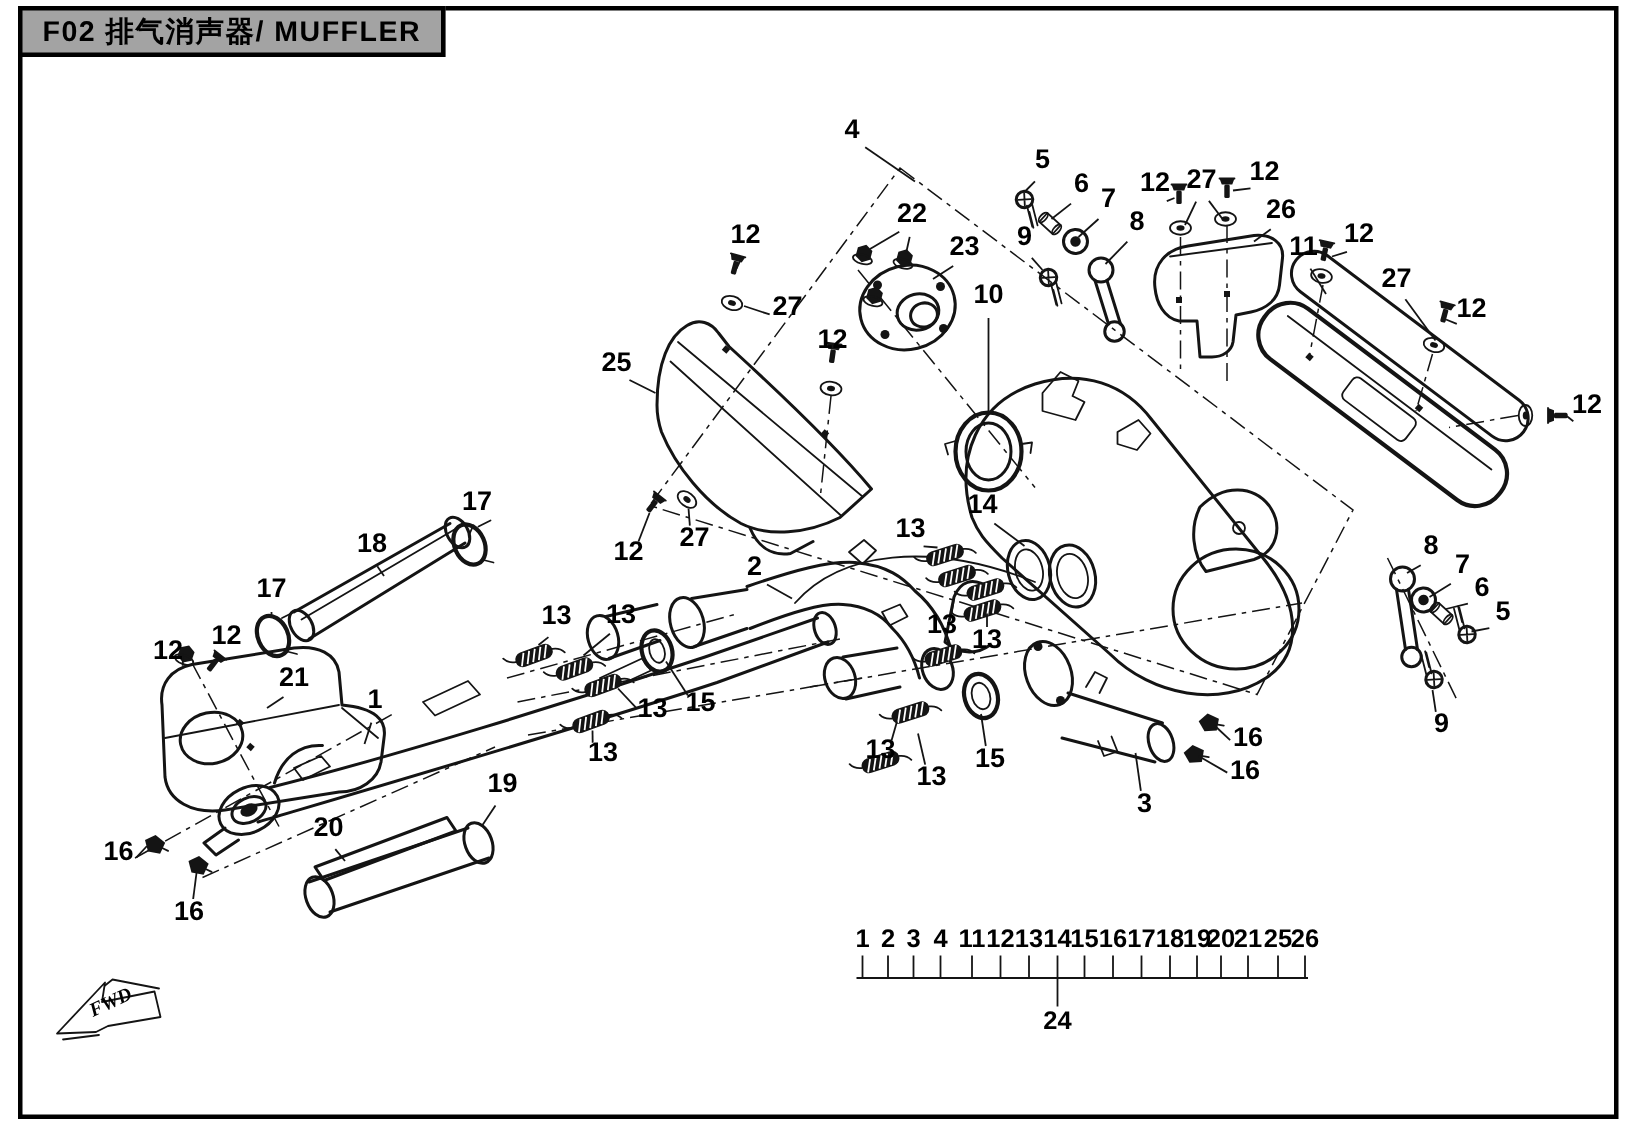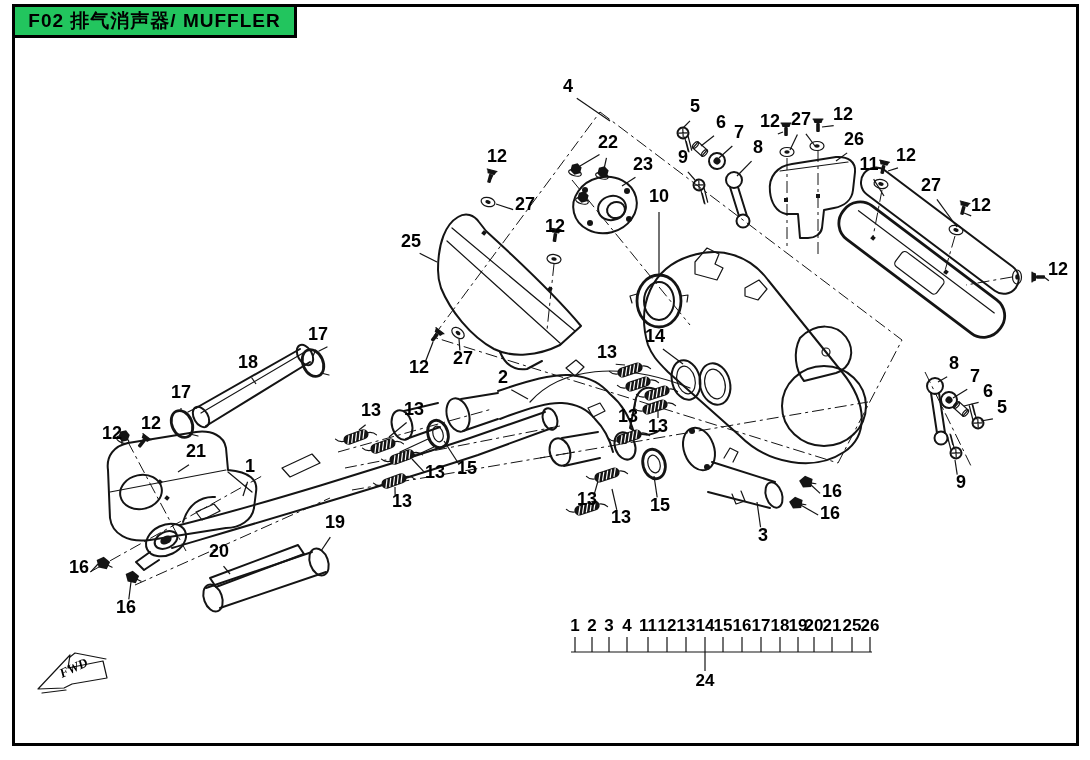--- a/index.html
+++ b/index.html
@@ -1,21 +1,21 @@
 <!DOCTYPE html>
 <html><head>
 <meta charset="utf-8">
 <style>
   html,body{margin:0;padding:0;background:#fff;}
   #page{position:relative;width:1090px;height:760px;background:#ffffff;overflow:hidden;
         font-family:"Liberation Sans",sans-serif;}
   #frame{position:absolute;left:12px;top:4px;width:1067px;height:742px;
          border:3px solid #000;box-sizing:border-box;}
   #titlebox{position:absolute;left:12px;top:4px;width:285px;height:34px;
-            border:3px solid #000;box-sizing:border-box;background:#22c55e;
+            border:3px solid #000;box-sizing:border-box;background:#a3a3a3;
             display:flex;align-items:center;justify-content:center;}
   #titlebox span{font-weight:bold;font-size:19px;letter-spacing:1px;color:#000;white-space:nowrap;}
   svg{position:absolute;left:0;top:0;}
   .s1{stroke:#141414;stroke-width:1.2;fill:none;stroke-linecap:round;stroke-linejoin:round;}
   .s2{stroke:#141414;stroke-width:2;fill:none;stroke-linecap:round;stroke-linejoin:round;}
   .s3{stroke:#141414;stroke-width:2.8;fill:none;stroke-linecap:round;stroke-linejoin:round;}
   .fD{fill:#141414;stroke:none;}
   .dd{stroke:#141414;stroke-width:1;fill:none;stroke-dasharray:12 4 3 4;}
   .ld{stroke:#141414;stroke-width:1.2;fill:none;}
   .co{font-family:"Liberation Sans",sans-serif;font-weight:bold;font-size:18px;fill:#000;text-anchor:middle;}

